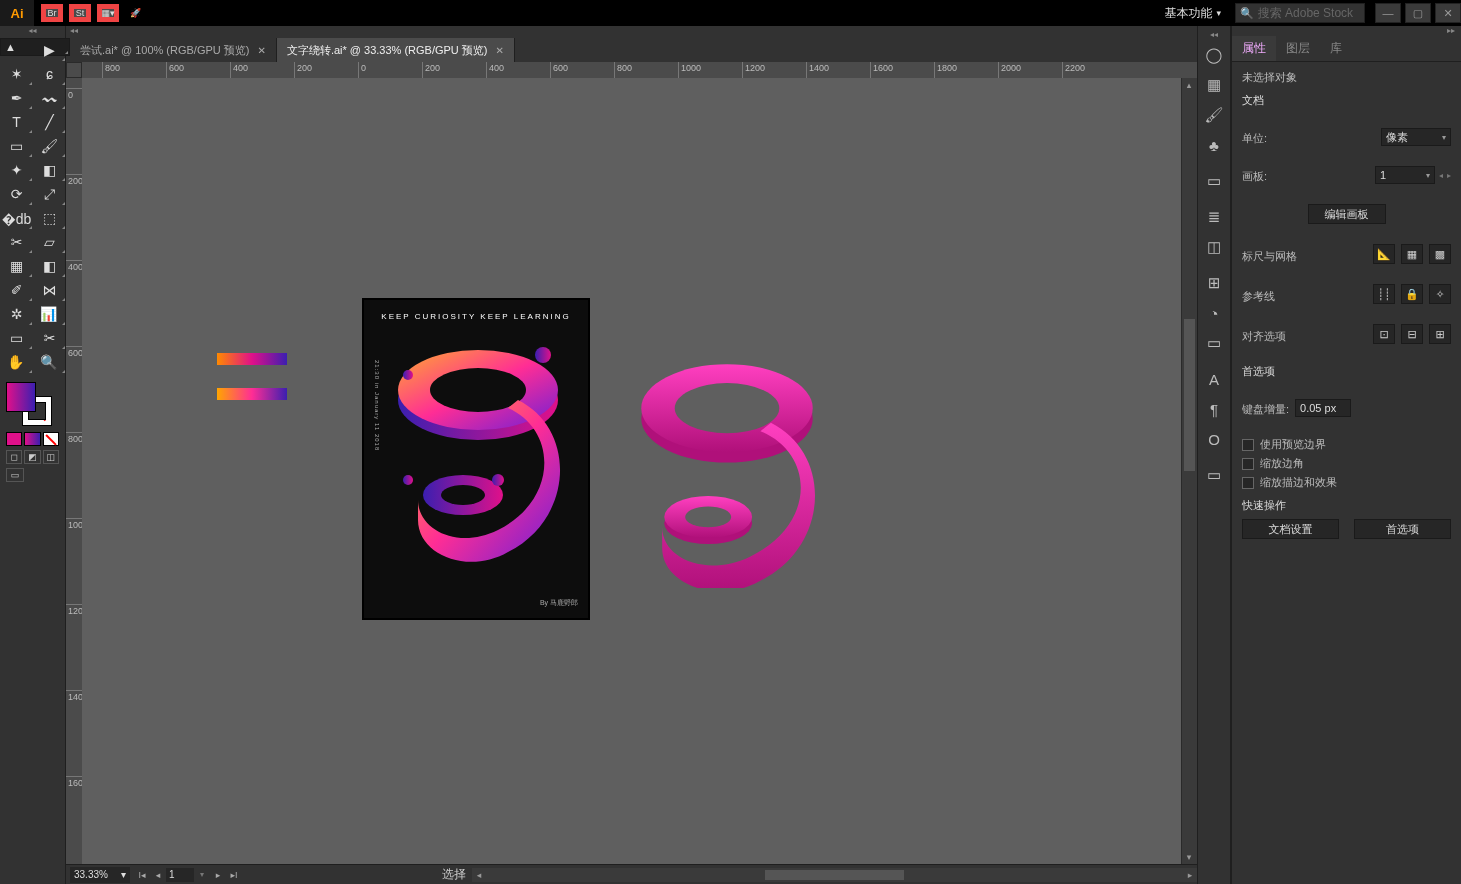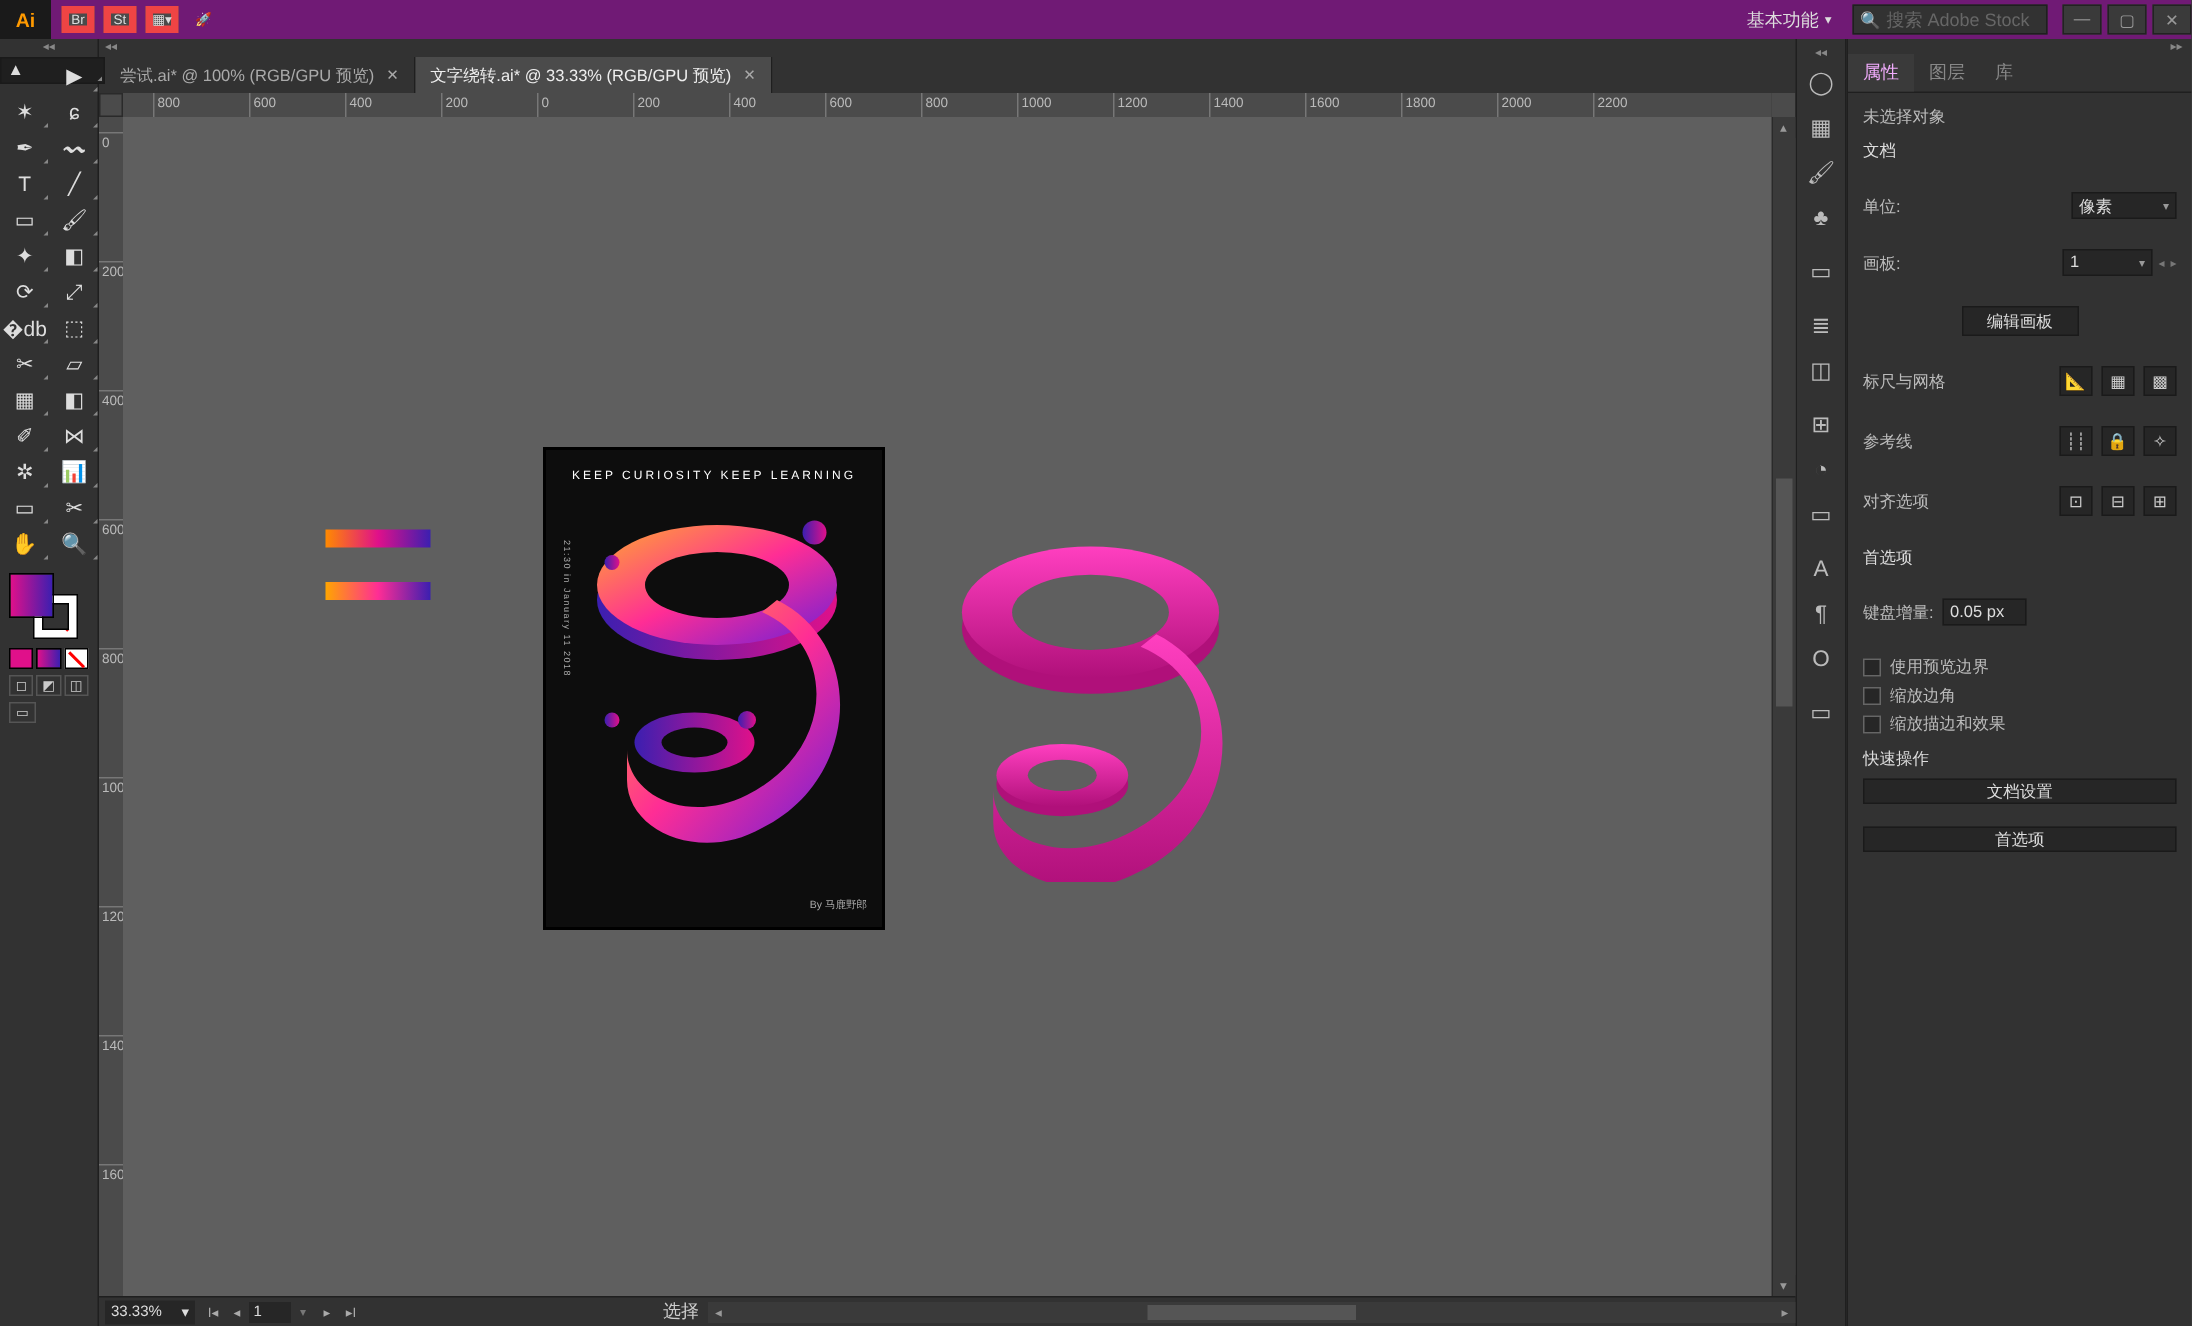--- a/index.html
+++ b/index.html
@@ -1,17 +1,17 @@
 <!DOCTYPE html>
 <html><head>
 <meta charset="utf-8">
 <style>
   * { box-sizing: border-box; font-family: "Microsoft YaHei", Arial, sans-serif; }
   html,body { margin:0; padding:0; width:1461px; height:884px; background:#323232; color:#ccc; overflow:hidden; font-size:12px; }
-  .titlebar { height:26px; background:#701a75; display:flex; align-items:center; }
+  .titlebar { height:26px; background:#000000; display:flex; align-items:center; }
   .logo { width:34px; height:26px; display:flex; align-items:center; justify-content:center; background:#1a1a1a; color:#ff9a00; font-weight:bold; font-size:13px; }
   .menu { display:flex; }
   .menu-item { padding:0 9px; height:26px; line-height:26px; cursor:default; color:#ddd; }
   .menu-spacer { flex:1; }
   .title-icons { display:flex; gap:0px; align-items:center; padding:0 4px;}
   .title-icon { width:22px; height:18px; background:#4a4a4a; display:flex; align-items:center; justify-content:center; font-size:9px; color:#ddd; margin:0 3px; border:5px solid #ef4444;}
   .workspace-sel { margin-left:auto; display:flex; align-items:center; color:#ddd; padding:16px 8px; height:26px;}
   .workspace-sel .chev { margin-left:4px; font-size:9px; }
   .search-stock { width:130px; height:20px; background:#323232; border:1px solid #1f1f1f; display:flex; align-items:center; padding:0 4px; color:#666; margin:0 6px;}
   .search-stock .sicon { margin-right:4px; font-size:11px; }
@@ -84,26 +84,26 @@
   .mid-sep { height:6px; }
 
   
   .right-panel { width:230px; background:#323232; border-left:1px solid #1f1f1f; display:flex; flex-direction:column; }
   .panel-collapse { height:10px; text-align:right; padding-right:6px; font-size:8px; color:#888;}
   .panel-tabs { height:26px; display:flex; border-bottom:1px solid #1f1f1f;}
   .ptab { padding:0 10px; display:flex; align-items:center; color:#888;}
   .ptab.active { background:#3a3a3a; color:#f0abfc; }
   .panel-body { flex:1; padding:8px 10px; overflow:auto; font-size:11px; color:#bbb;}
   .sect-title { color:#ddd; margin:8px 0 6px; }
-  .prop-row { display:flex; align-items:center; justify-content:space-between; margin:20px 0; }
+  .prop-row { display:flex; align-items:flex-end; justify-content:space-between; margin:20px 0; }
   .prop-row label { color:#bbb; }
   .sel { background:#262626; border:1px solid #1a1a1a; color:#ddd; height:18px; display:flex; align-items:center; padding:0 4px; min-width:70px; justify-content:space-between; font-size:11px;}
   .sel .chev { font-size:8px; color:#999; margin-left:6px;}
   .btn { background:#262626; border:1px solid #1a1a1a; color:#ddd; height:20px; padding:0 16px; display:flex; align-items:center; justify-content:center; font-size:11px;}
-  .btn-row { display:flex; gap:15px; margin-top:6px;flex-direction:column; }
+  .btn-row { display:flex; gap:15px; margin-top:6px; }
   .icon-btn-row { display:flex; gap:6px; }
   .icon-btn { width:22px; height:20px; background:#262626; border:1px solid #1a1a1a; display:flex; align-items:center; justify-content:center; font-size:11px; color:#ccc;}
   .chk-row { display:flex; align-items:center; margin:4px 0; gap:6px;}
   .chk { width:12px; height:12px; border:1px solid #666; background:#262626;}
   .input-field { background:#262626; border:1px solid #1a1a1a; color:#ddd; height:18px; width:56px; padding:0 4px; display:flex; align-items:center;}
   .nav-art { display:flex; align-items:center; gap:4px;}
   .tri { font-size:8px; color:#777;}
 </style>
 </head>
 <body>

